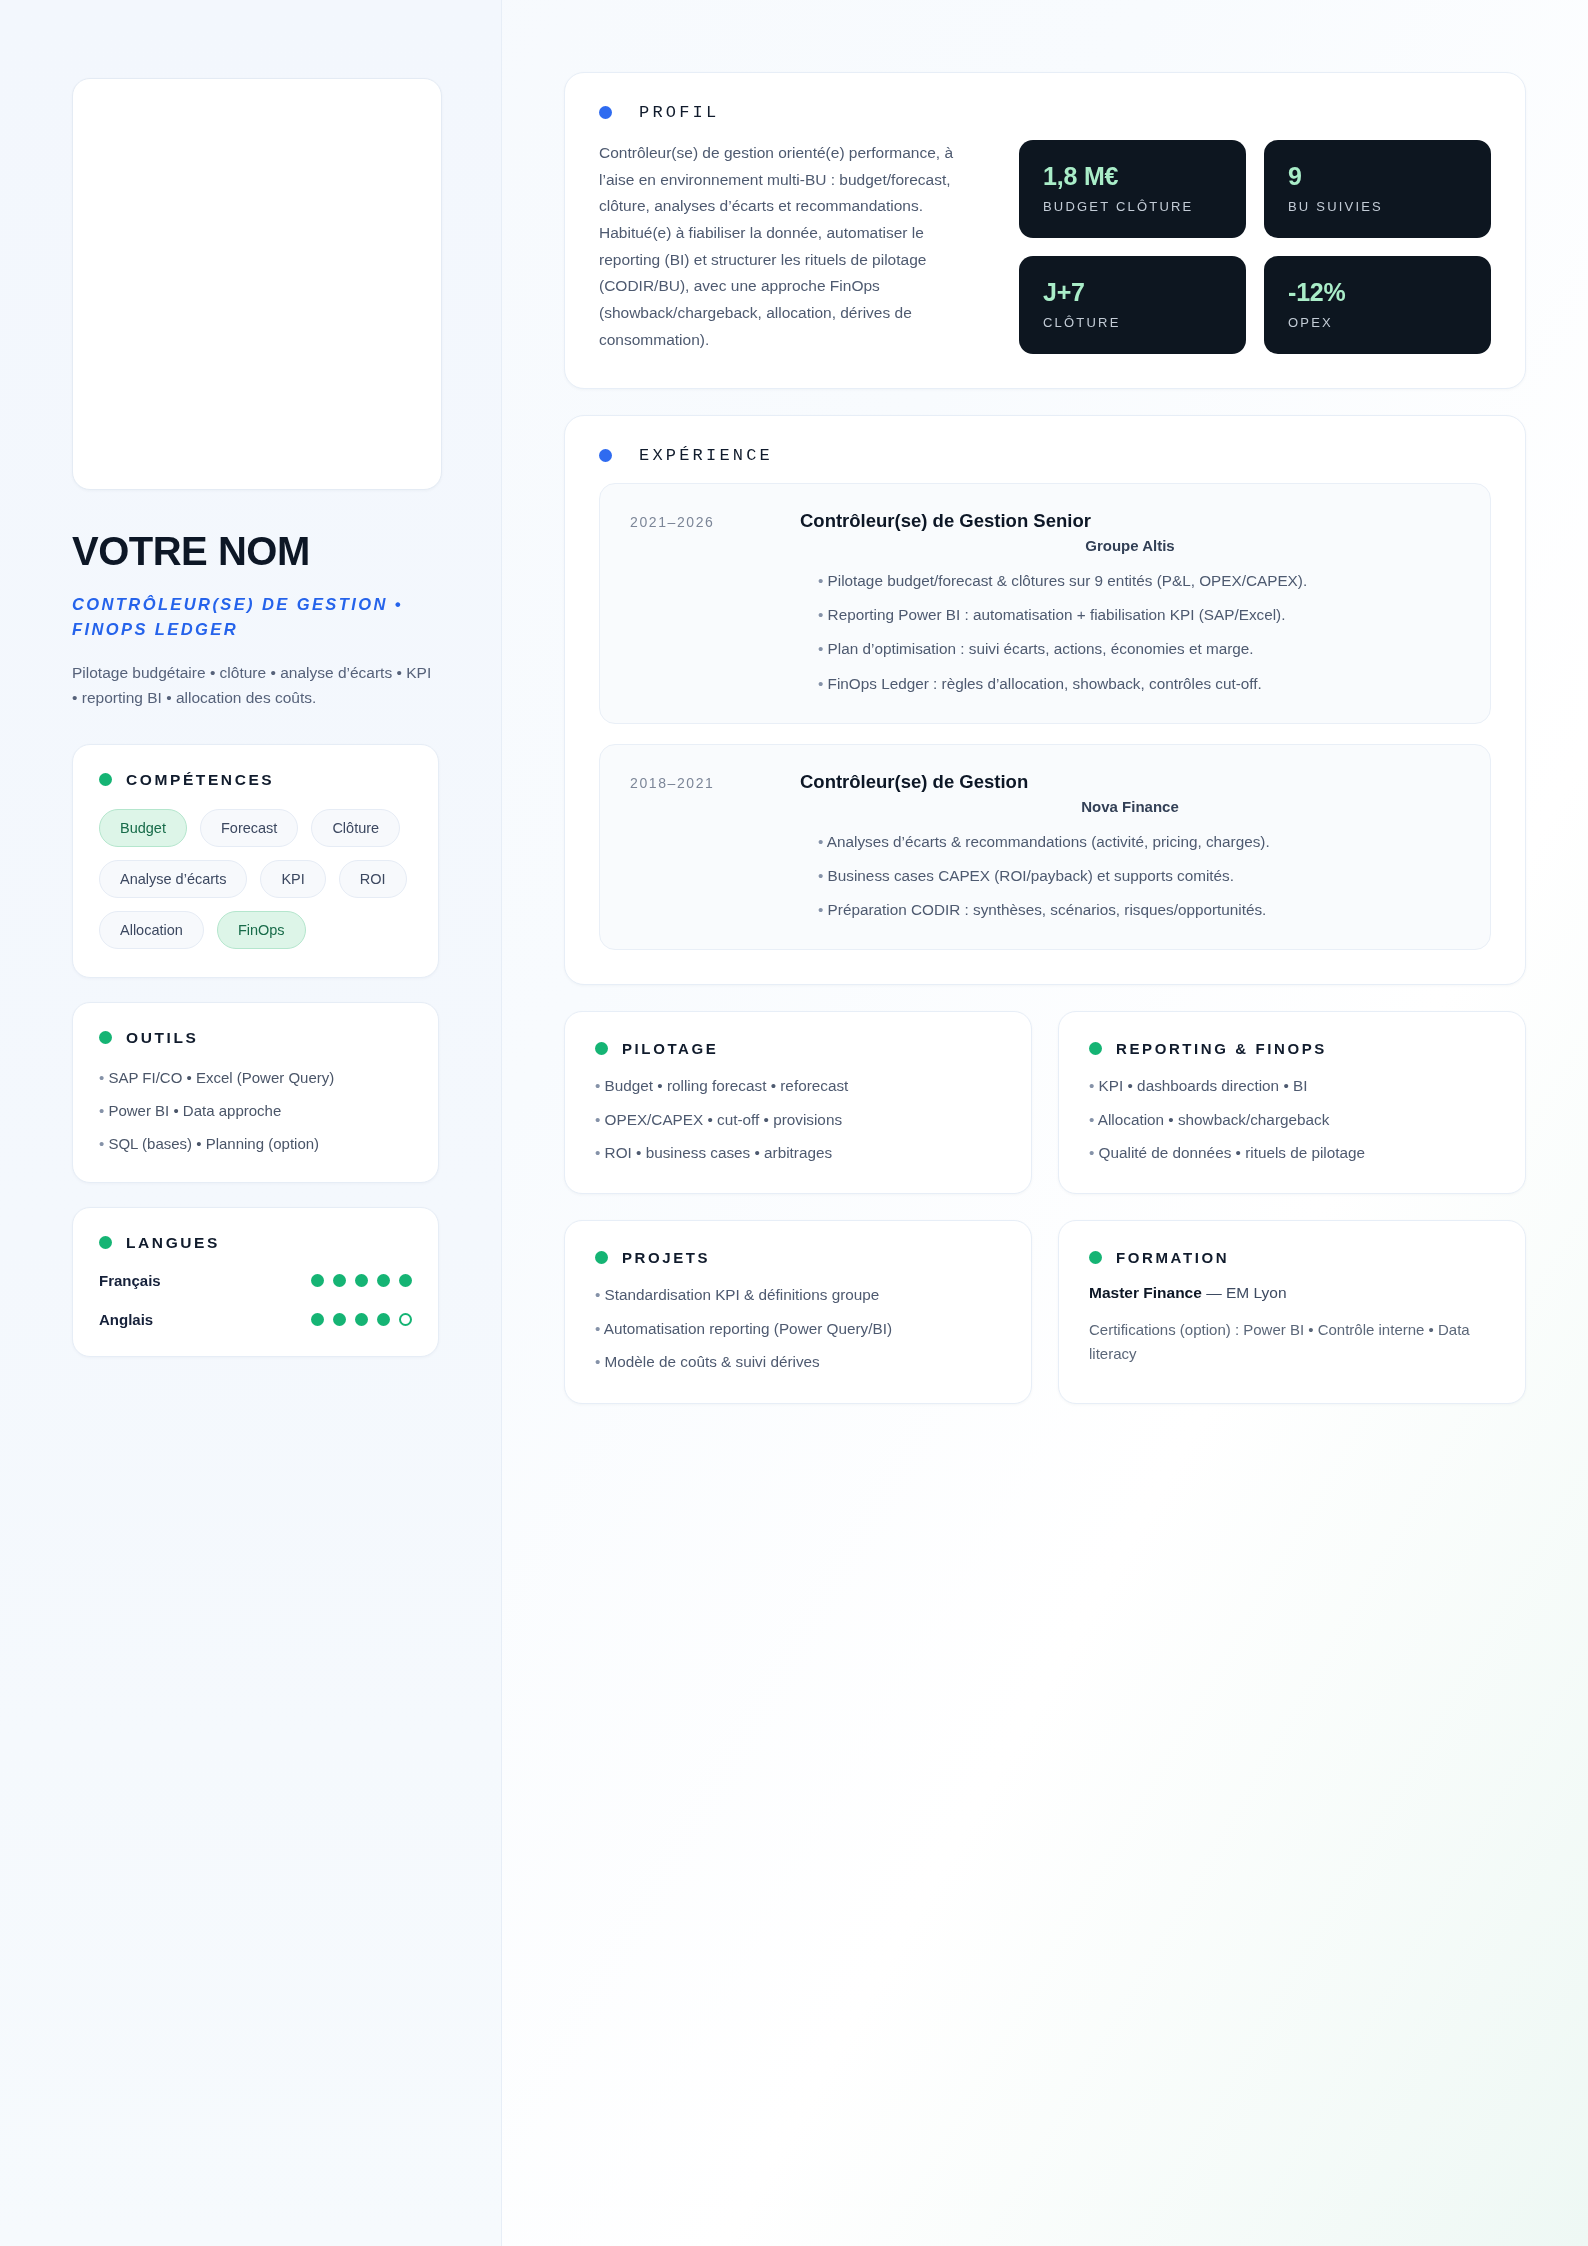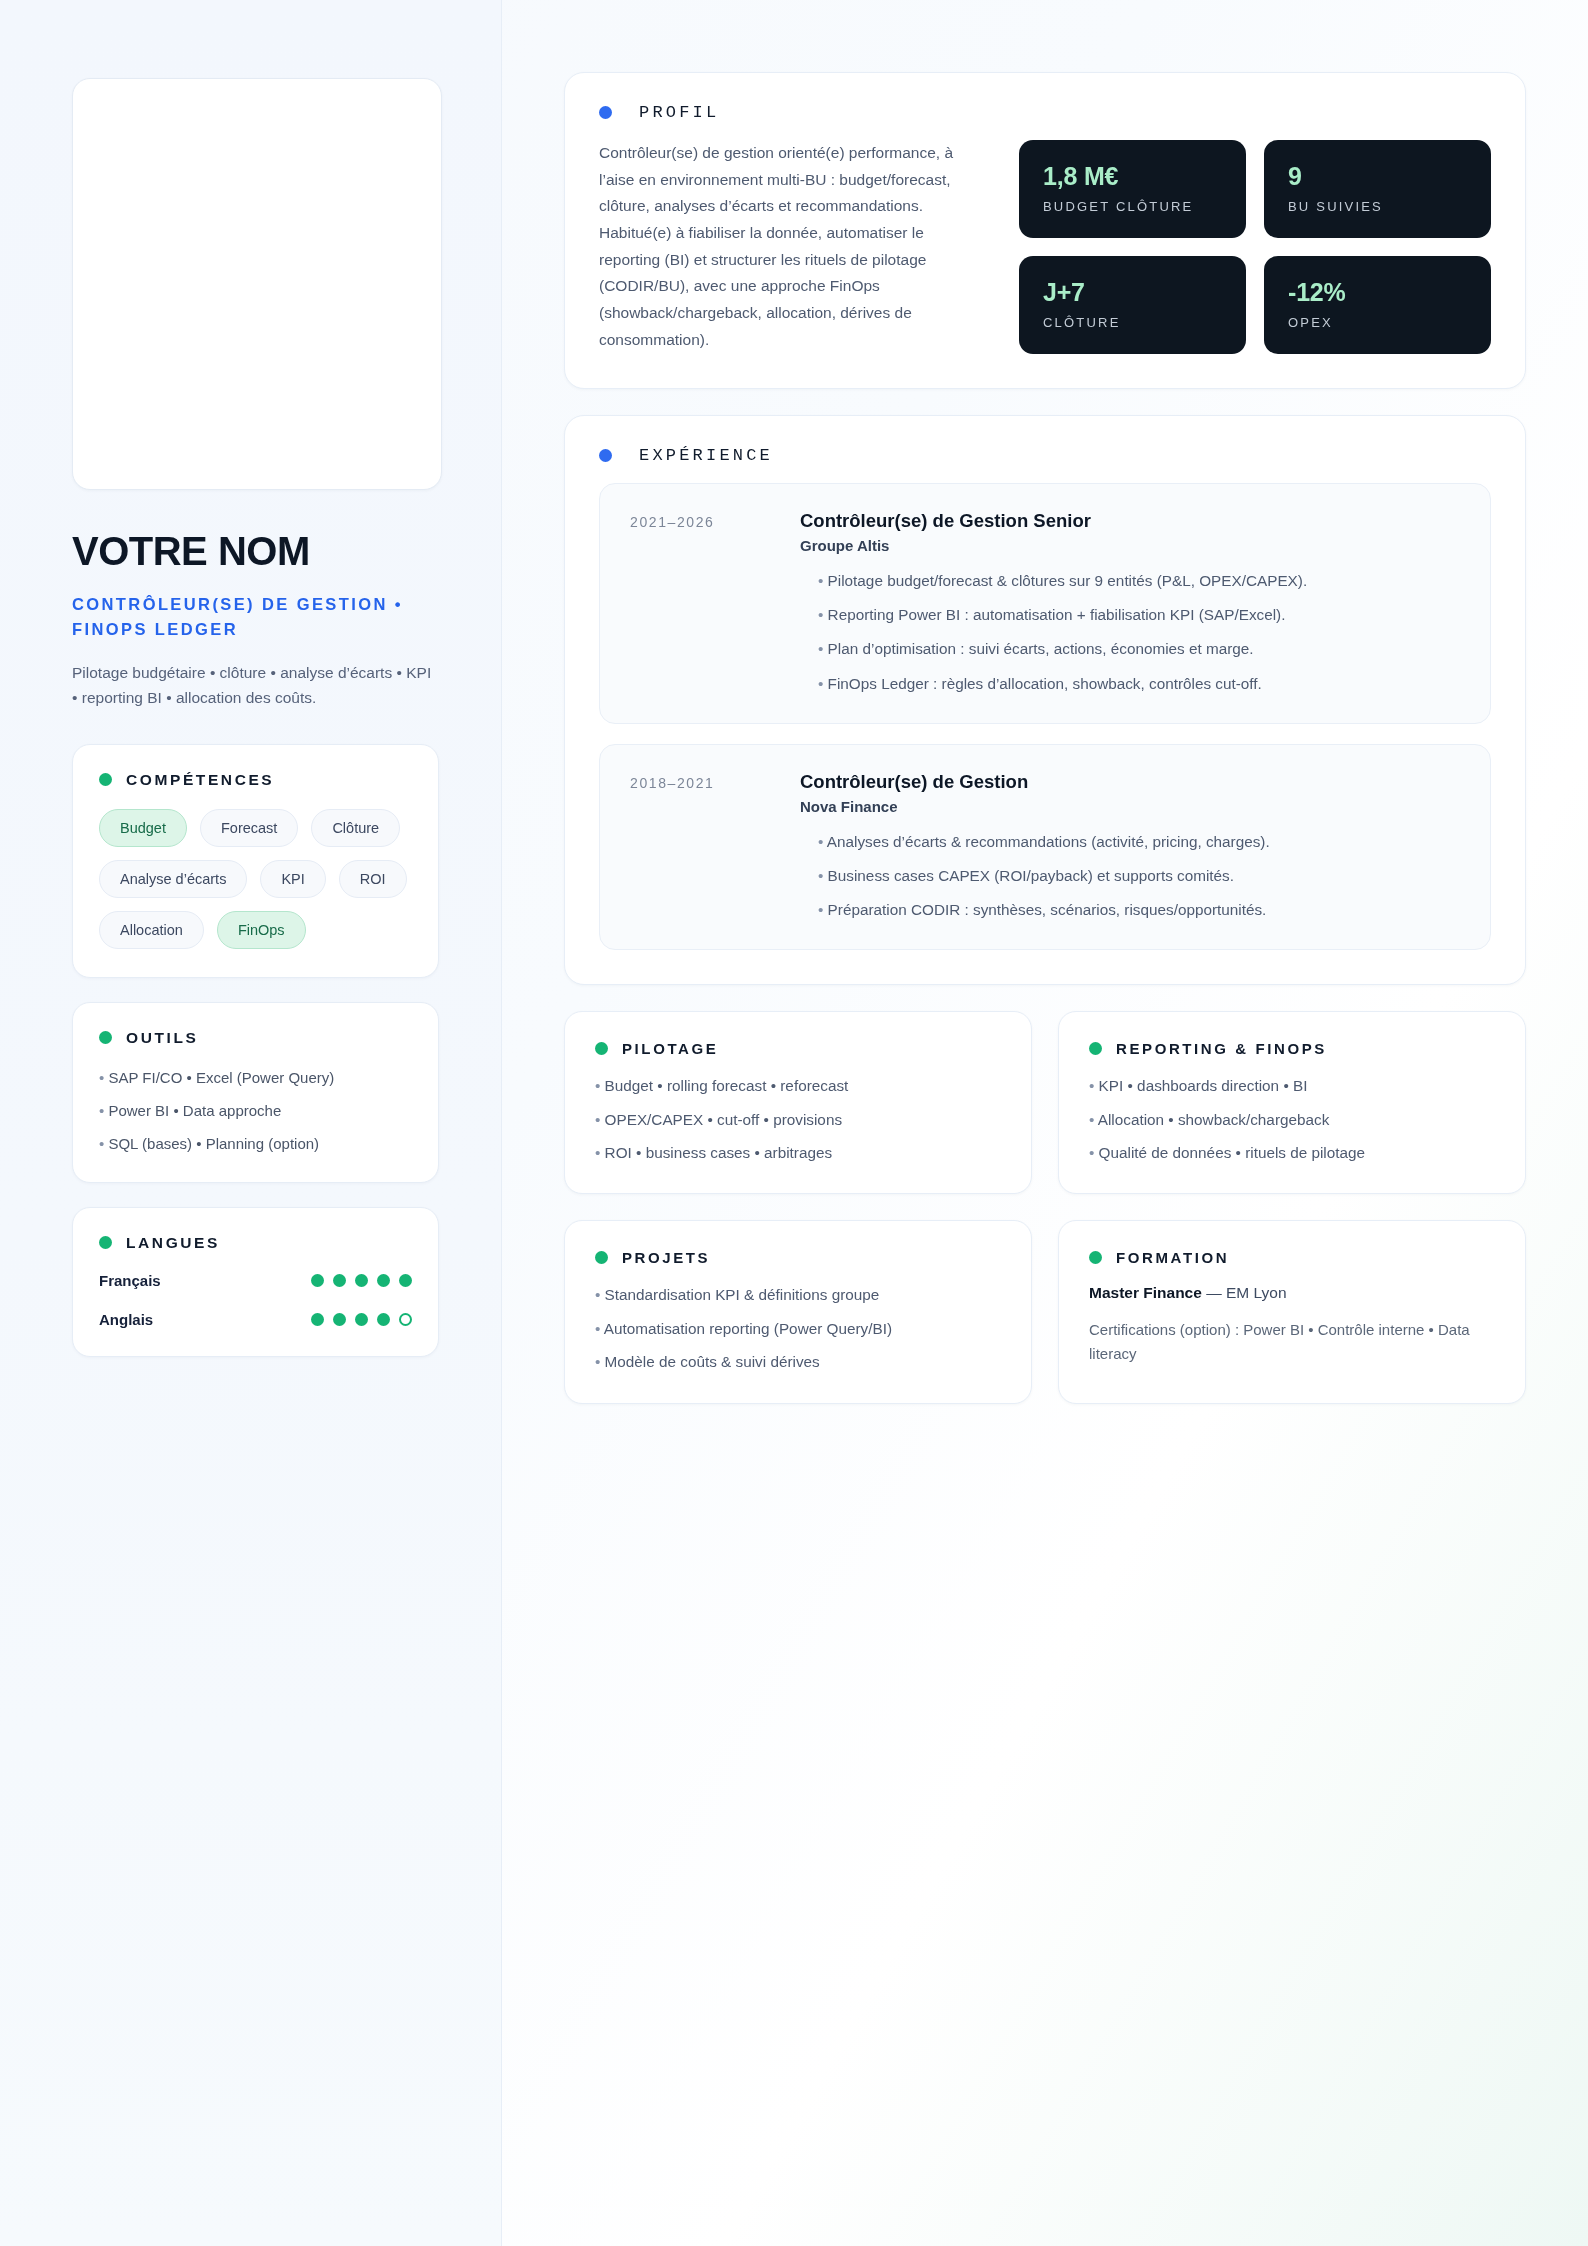--- a/index.html
+++ b/index.html
@@ -44,20 +44,21 @@
     line-height: 1.05;
     margin-bottom: 20px;
   }
   .role {
     font-size: 16.5px;
     font-weight: 800;
     letter-spacing: 2.4px;
     color: #2563eb;
     line-height: 1.5;
     margin-bottom: 18px;
+    font-style: italic;
   }
   .tagline {
     font-size: 15.5px;
     color: #56627a;
     line-height: 1.62;
     margin-bottom: 34px;
     max-width: 360px;
   }
 
   .contact-list { display: flex; flex-direction: column; gap: 15px; margin-bottom: 36px; }
@@ -209,21 +210,21 @@
     color: #7c8698;
     padding-top: 4px;
   }
   .exp-body { flex: 1; }
   .exp-role {
     font-size: 18.5px; font-weight: 800;
     color: #0d1726; margin-bottom: 5px;
   }
   .exp-company {
     font-size: 15px; font-weight: 700;
-    color: #334056; margin-bottom: 16px;
+    color: #334056; margin-bottom: 16px; text-align: center;
   }
   .exp-bullets { display: flex; flex-direction: column; gap: 12px; padding-left: 18px; }
   .exp-bullets li {
     list-style: none;
     font-size: 15.3px;
     color: #4e5a70;
     line-height: 1.45;
   }
   .exp-bullets li::before { content: "• "; color: #8592a8; }
 

